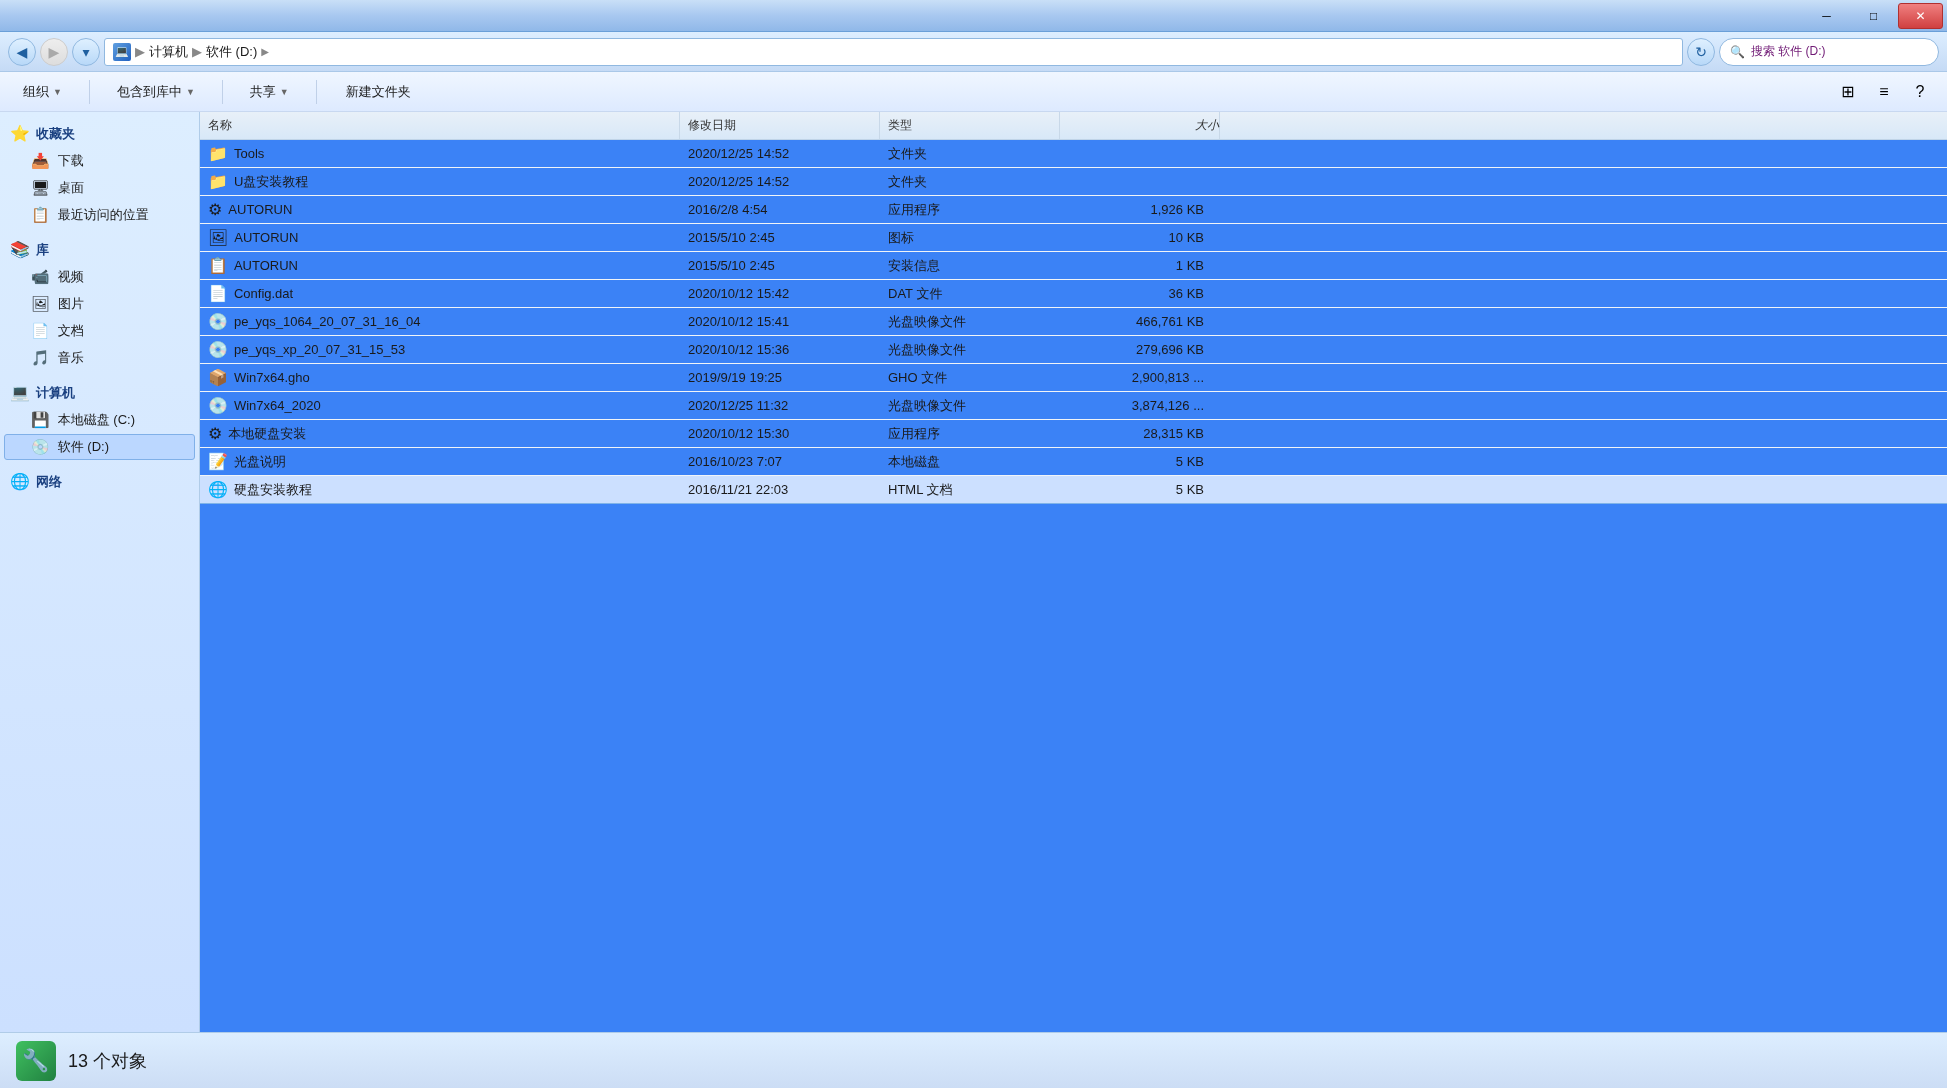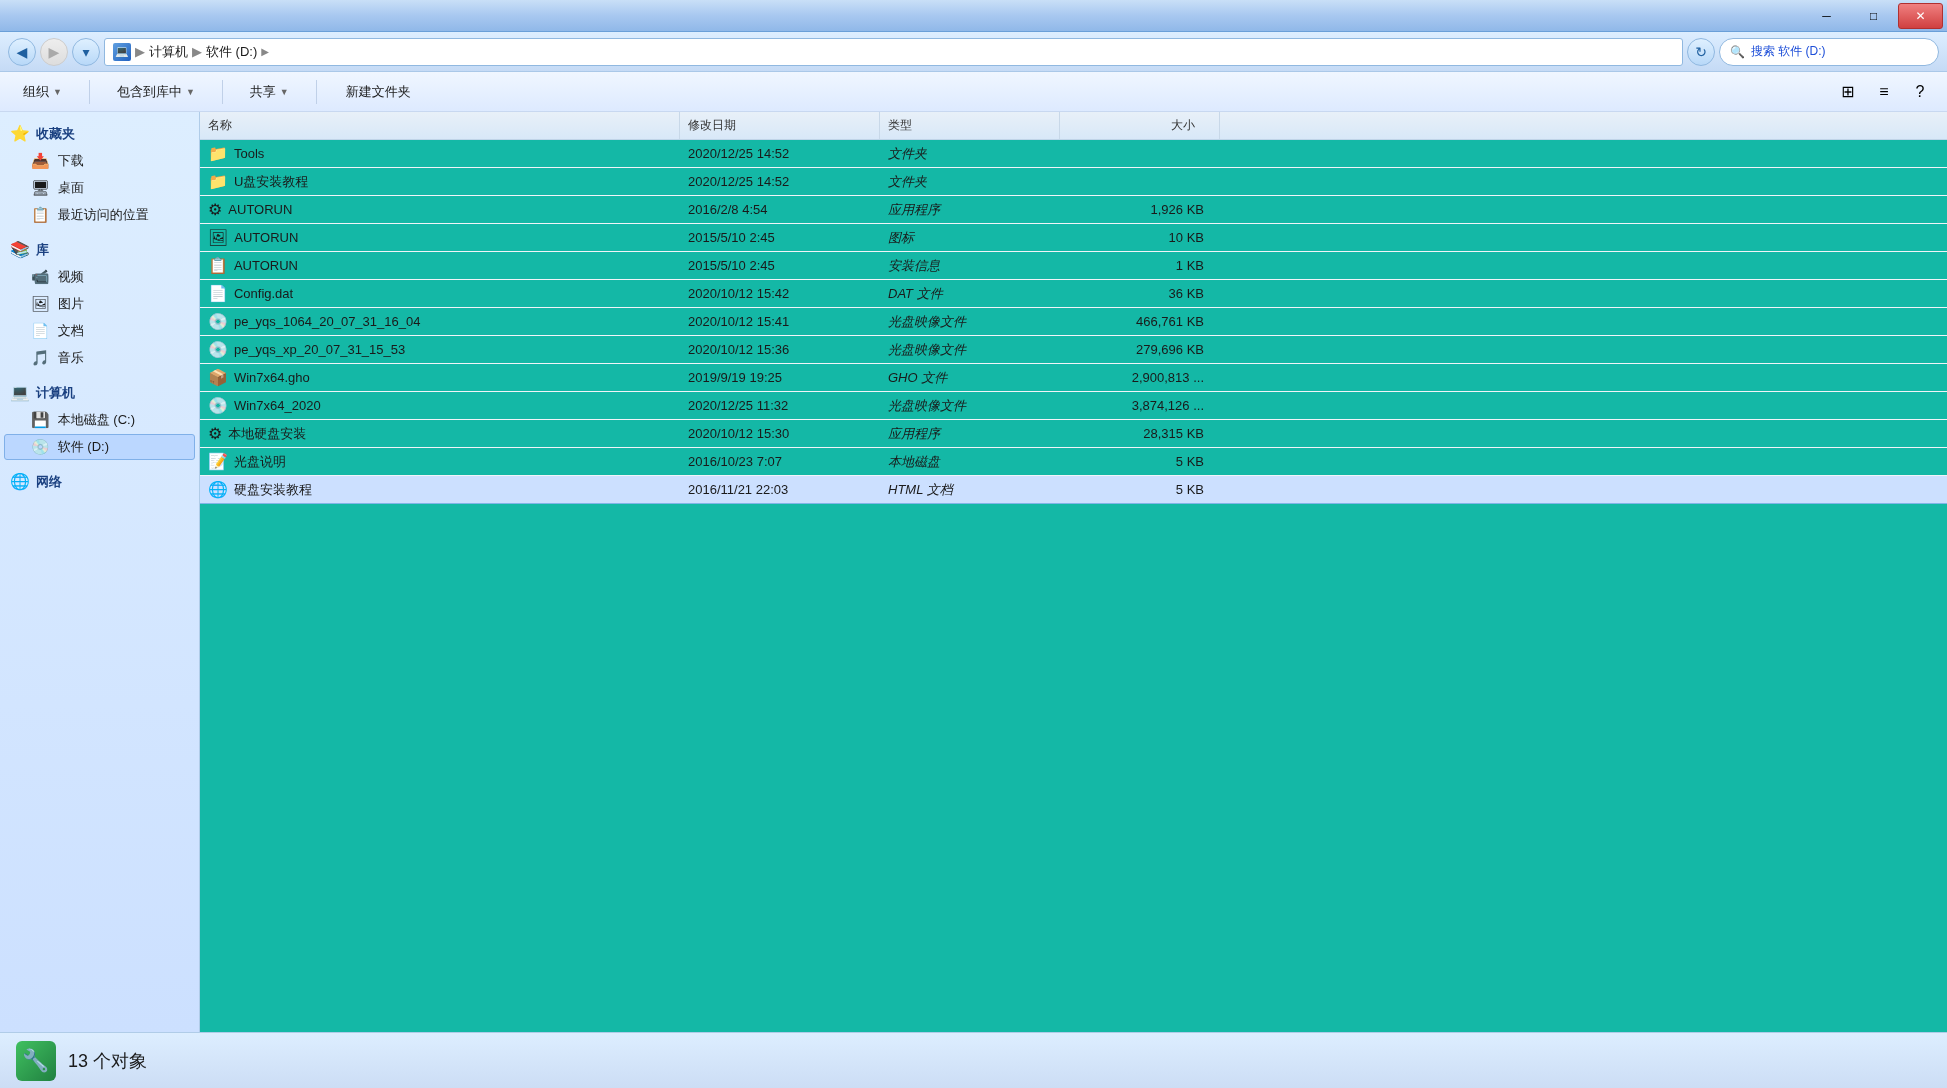--- a/index.html
+++ b/index.html
@@ -200,21 +200,21 @@
       border: 1px solid transparent;
       border-radius: 3px;
       margin: 1px 4px;
     }
     .sidebar-item.selected { background: rgba(180,210,255,0.8); border-color: #80b0e8; }
     .sidebar-item .item-icon { font-size: 15px; flex-shrink: 0; }
 
     
     .file-list {
       flex: 1;
-      background: #14b8a6;
+      background: #3b82f6;
       overflow-y: auto;
       position: relative;
       text-align: center;
     }
     .file-list-header {
       display: flex;
       align-items: center;
       background: linear-gradient(to bottom, #e8f0f8, #d8e8f8);
       border-bottom: 1px solid #c0d4e8;
       height: 28px;
@@ -229,42 +229,42 @@
       color: #333;
       height: 100%;
       display: flex;
       align-items: center;
       border-right: 1px solid #c8d8e8;
       user-select: none;
     }
     .col-name { width: 480px; }
     .col-date { width: 200px; }
     .col-type { width: 180px; }
-    .col-size { width: 160px; justify-content: flex-end; padding-right: 24px; }
+    .col-size { width: 160px; justify-content: flex-end; padding-right: 0; font-style: italic; }
     .file-row {
       display: flex;
       align-items: center;
       height: 28px;
       border-bottom: 1px solid #f0f4f8;
       cursor: pointer;
     }
     .file-row.selected { background: #cce0ff; border-color: #80b4e8; }
     .file-cell {
       padding: 0 8px;
       font-size: 13px;
       color: #1a1a1a;
       height: 100%;
       display: flex;
       align-items: center;
       overflow: hidden;
       white-space: nowrap;
     }
     .file-cell-name { width: 480px; gap: 6px; }
     .file-cell-date { width: 200px; }
-    .file-cell-type { width: 180px; font-style: italic; }
+    .file-cell-type { width: 180px; }
     .file-cell-size { width: 160px; justify-content: flex-end; padding-right: 16px; }
     .file-icon { font-size: 16px; flex-shrink: 0; }
 
     
     .status-bar {
       height: 56px;
       background: linear-gradient(to bottom, #ddeeff, #ccddf5);
       border-top: 1px solid #b0cce8;
       display: flex;
       align-items: center;
@@ -309,21 +309,21 @@
     <span class="path-part">计算机</span>
     <span class="path-sep">▶</span>
     <span class="path-part">软件 (D:)</span>
     <span class="path-arrow">▶</span>
   </div>
 
   <div class="nav-btn">↻</div>
 
   <div class="search-bar">
     <span>🔍</span>
-    <span style="color:#1d4ed8;">搜索 软件 (D:)</span>
+    <span style="color:#701a75;">搜索 软件 (D:)</span>
   </div>
 </div>
 
 <div class="toolbar">
   <div class="toolbar-btn">
     <span>组织</span>
     <span class="toolbar-chevron">▼</span>
   </div>
   <div class="toolbar-sep"></div>
   <div class="toolbar-btn">

